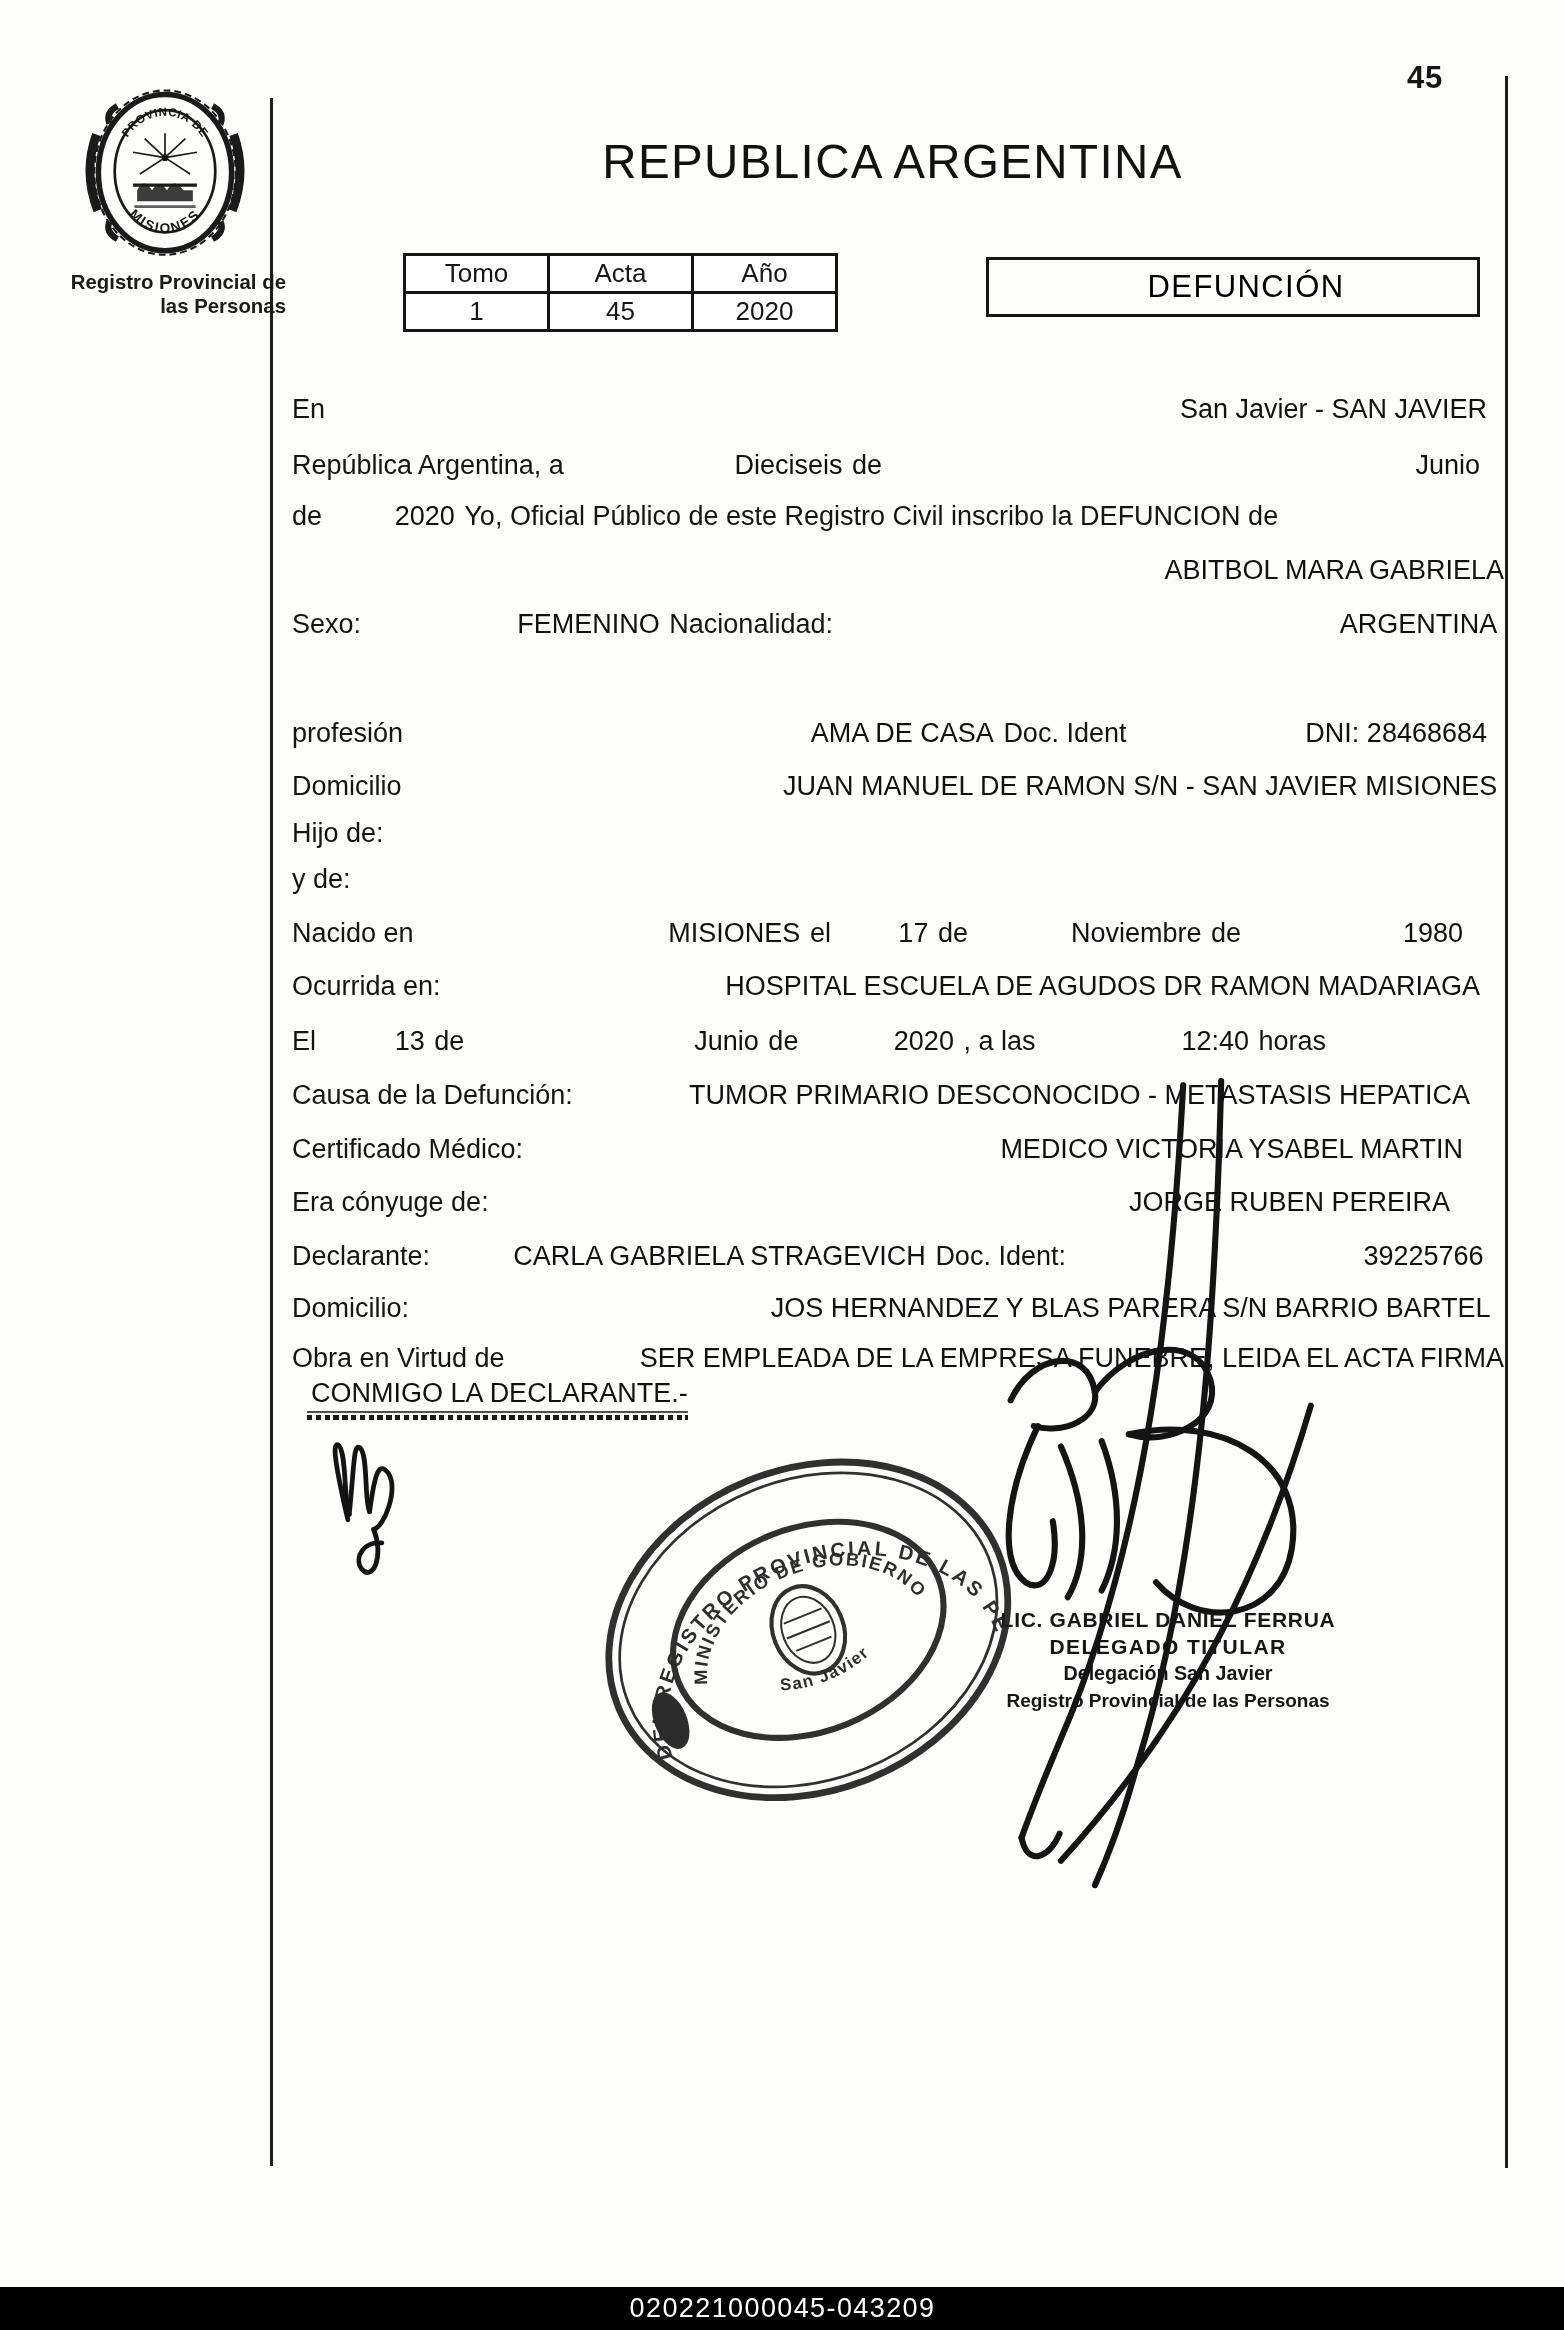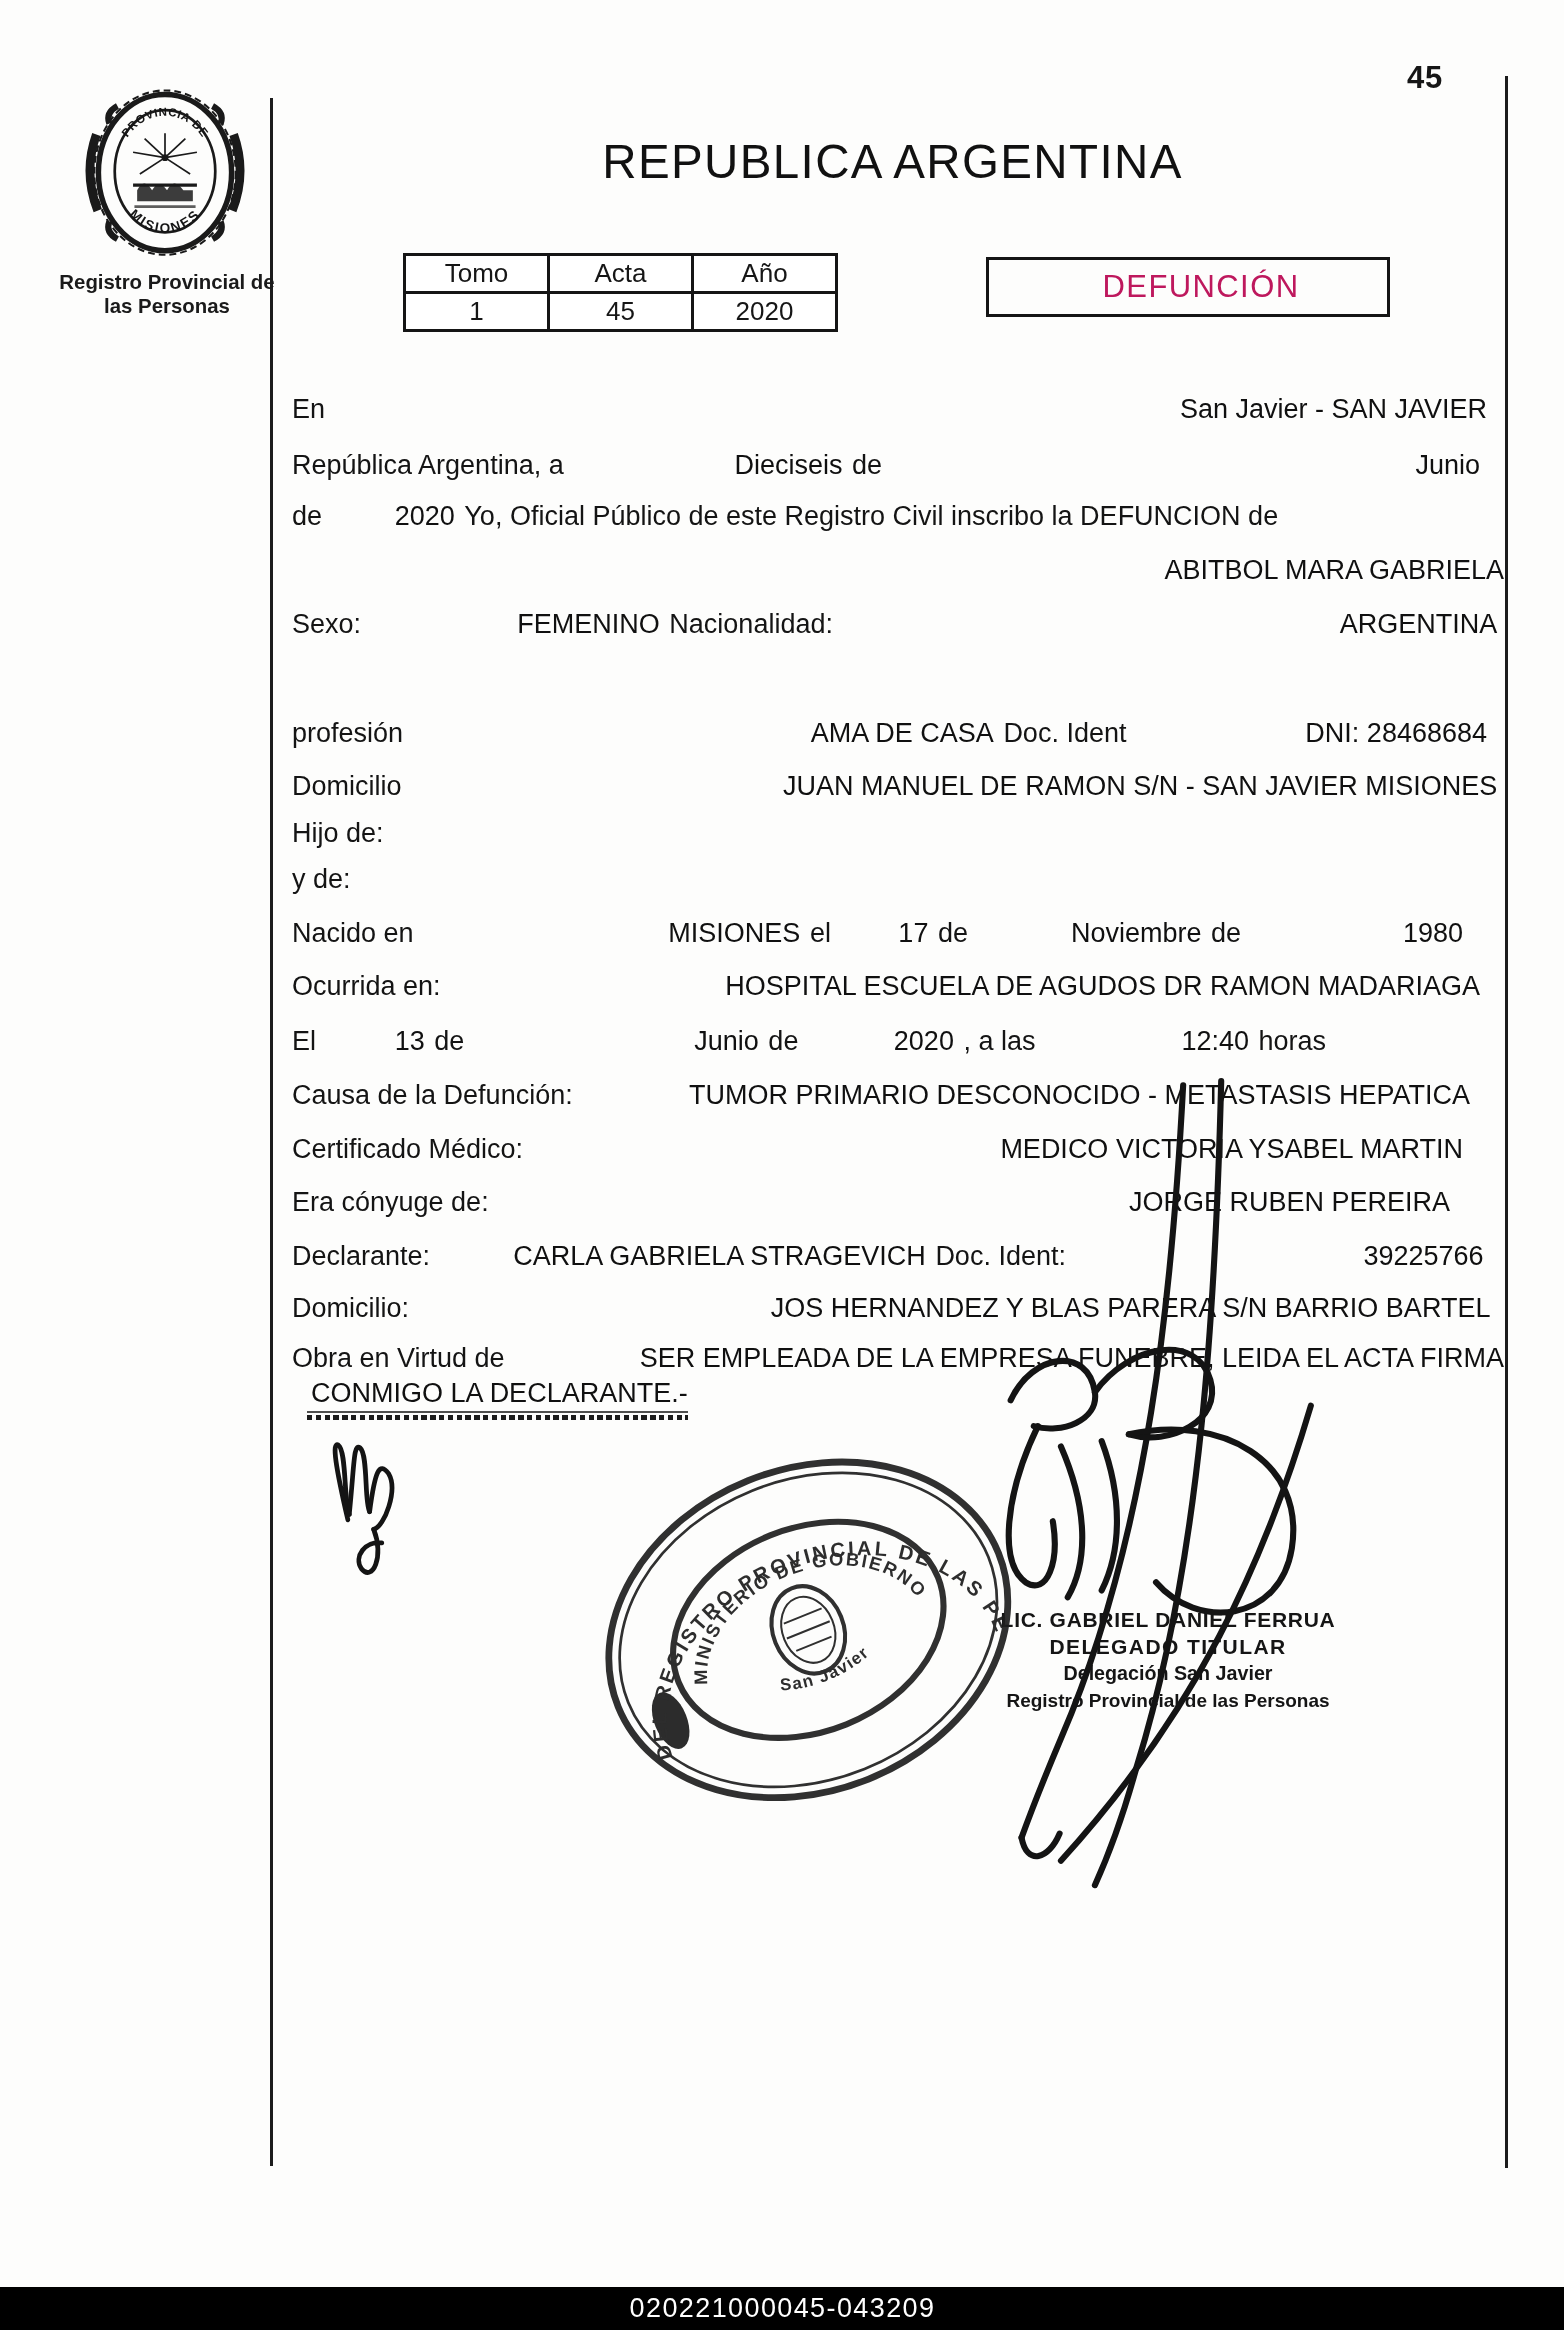--- a/index.html
+++ b/index.html
@@ -10,34 +10,34 @@
   }
   
   .vline { position:absolute; width:2.7px; background:#1c1c1c; }
   #vline-left  { left:270px; top:98px; height:2068px; }
   #vline-right { left:1505px; top:76px; height:2092px; }
 
   #page-number { position:absolute; left:1407px; top:60px; font-size:31px; font-weight:bold; letter-spacing:0.7px; }
 
   
   #emblem { position:absolute; left:80px; top:87px; }
-  #seal-caption { position:absolute; left:48px; top:270px; width:238px; text-align:center;
+  #seal-caption { position:absolute; left:48px; top:270px; width:238px; text-align:right;
     font-size:20.4px; font-weight:bold; line-height:1.2; color:#1a1a1a; }
 
   #doc-title { position:absolute; left:475px; top:133px; width:835px; text-align:center;
     font-size:49px; letter-spacing:1.4px; color:#111; transform:scaleX(.97); }
 
   
   #record-table { position:absolute; left:403px; top:253px; border-collapse:collapse; }
   #record-table td { border:3.4px solid #151515; text-align:center; font-size:26px;
      width:144px; height:38px; padding:0 2.7px; background:#fff; }
 
-  #record-type-box { position:absolute; left:986px; top:257px; width:404px; height:60px;
+  #record-type-box { position:absolute; left:986px; top:257px; width:494px; height:60px;
     border:3.4px solid #151515; display:flex; align-items:center; justify-content:center;
-    font-size:31px; letter-spacing:1.4px; color:#be185d;padding-left:26px; }
+    font-size:31px; letter-spacing:1.4px; color:#000000;padding-left:26px; }
 
   
   .row { position:absolute; left:292px; width:1212px; display:flex; align-items:center; }
   .lbl { font-size:27px; line-height:1; padding:0 6.8px 4.1px 0; white-space:nowrap; color:#141414; }
   .lbl.mid { padding:0 9.5px 4.1px 9.5px; }
   .cell { flex:1 1 auto; display:flex; justify-content:flex-end; min-width:0; }
   .v { text-align:center; font-size:27px; line-height:1; padding-bottom:4.1px; white-space:nowrap; color:#101010; }
   .v.left { text-align:left; padding-left:4.1px; }
   .dot { position:relative; height:8.8px; }
   .dot::before { content:""; position:absolute; left:0; right:0; top:0; height:2px; background:rgba(20,20,20,.75); }

